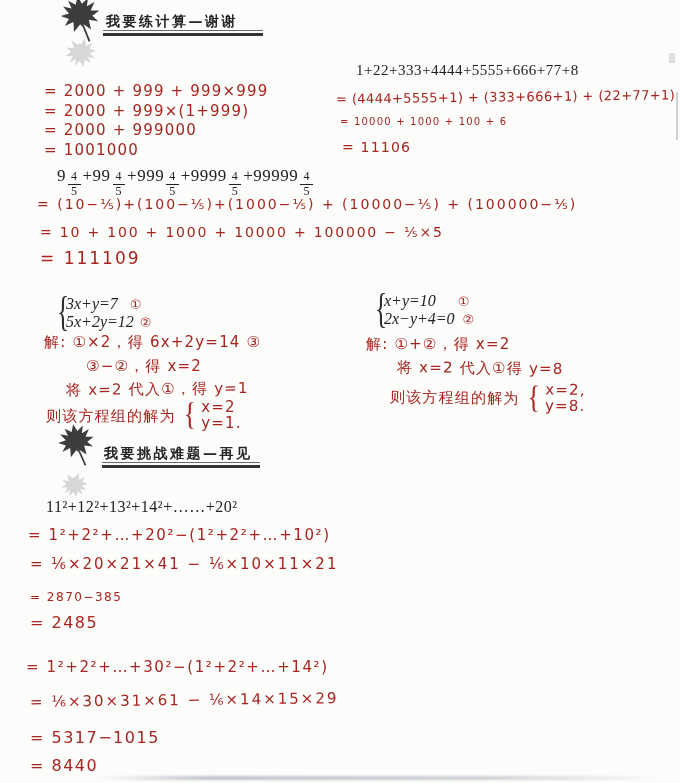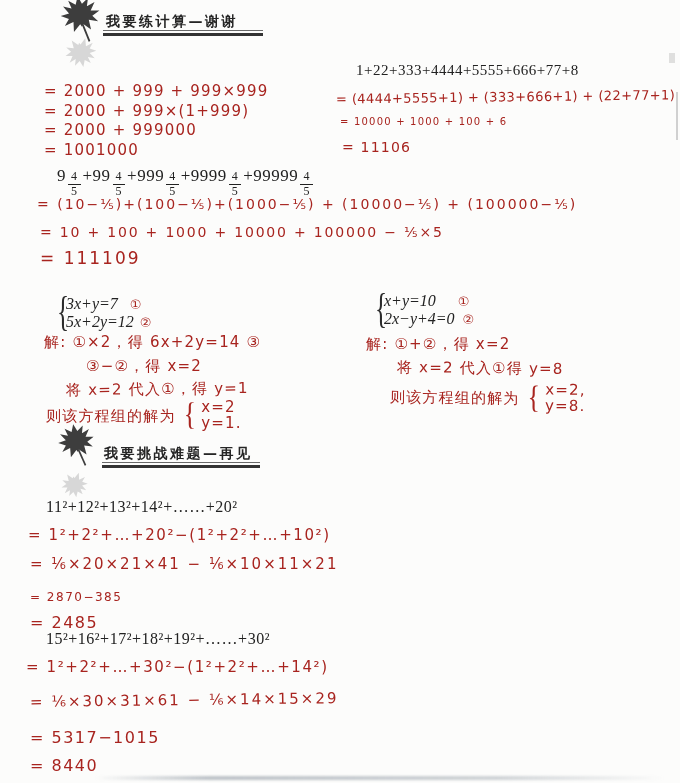--- a/index.html
+++ b/index.html
@@ -137,21 +137,20 @@
     <div class="rule-thin"></div>
     <div class="rule-thick"></div>
   </div>
 
   <div class="abs printed statement" style="left:46px;top:498px;font-size:16px;">11²+12²+13²+14²+……+20²</div>
   <div class="abs hand" style="left:28px;top:526px;font-size:15px;letter-spacing:1.6px;">= 1²+2²+…+20²−(1²+2²+…+10²)</div>
   <div class="abs hand" style="left:30px;top:555px;font-size:15px;letter-spacing:2px;">= ⅙×20×21×41 − ⅙×10×11×21</div>
   <div class="abs hand" style="left:30px;top:590px;font-size:12px;letter-spacing:1.5px;">= 2870−385</div>
   <div class="abs hand" style="left:30px;top:613px;font-size:16px;letter-spacing:1.5px;">= 2485</div>
 
-  <div class="abs printed statement" style="left:46px;top:630px;font-size:16px;">15²+16²+17²+18²+19²+……+30²</div>
   <div class="abs hand" style="left:26px;top:658px;font-size:15px;letter-spacing:1.6px;">= 1²+2²+…+30²−(1²+2²+…+14²)</div>
   <div class="abs hand tilt-l" style="left:30px;top:691px;font-size:15px;letter-spacing:2px;">= ⅙×30×31×61 − ⅙×14×15×29</div>
   <div class="abs hand" style="left:30px;top:728px;font-size:16px;letter-spacing:1.5px;">= 5317−1015</div>
   <div class="abs hand" style="left:30px;top:756px;font-size:16px;letter-spacing:1.5px;">= 8440</div>
 
   <div class="abs edge-mark" style="left:676px;top:92px;width:2px;height:48px;"></div>
   <div class="abs edge-mark" style="left:669px;top:53px;width:6px;height:10px;opacity:.3;"></div>
   <div class="abs smudge" style="left:95px;top:776px;width:570px;height:4px;"></div>
 
 </div>

